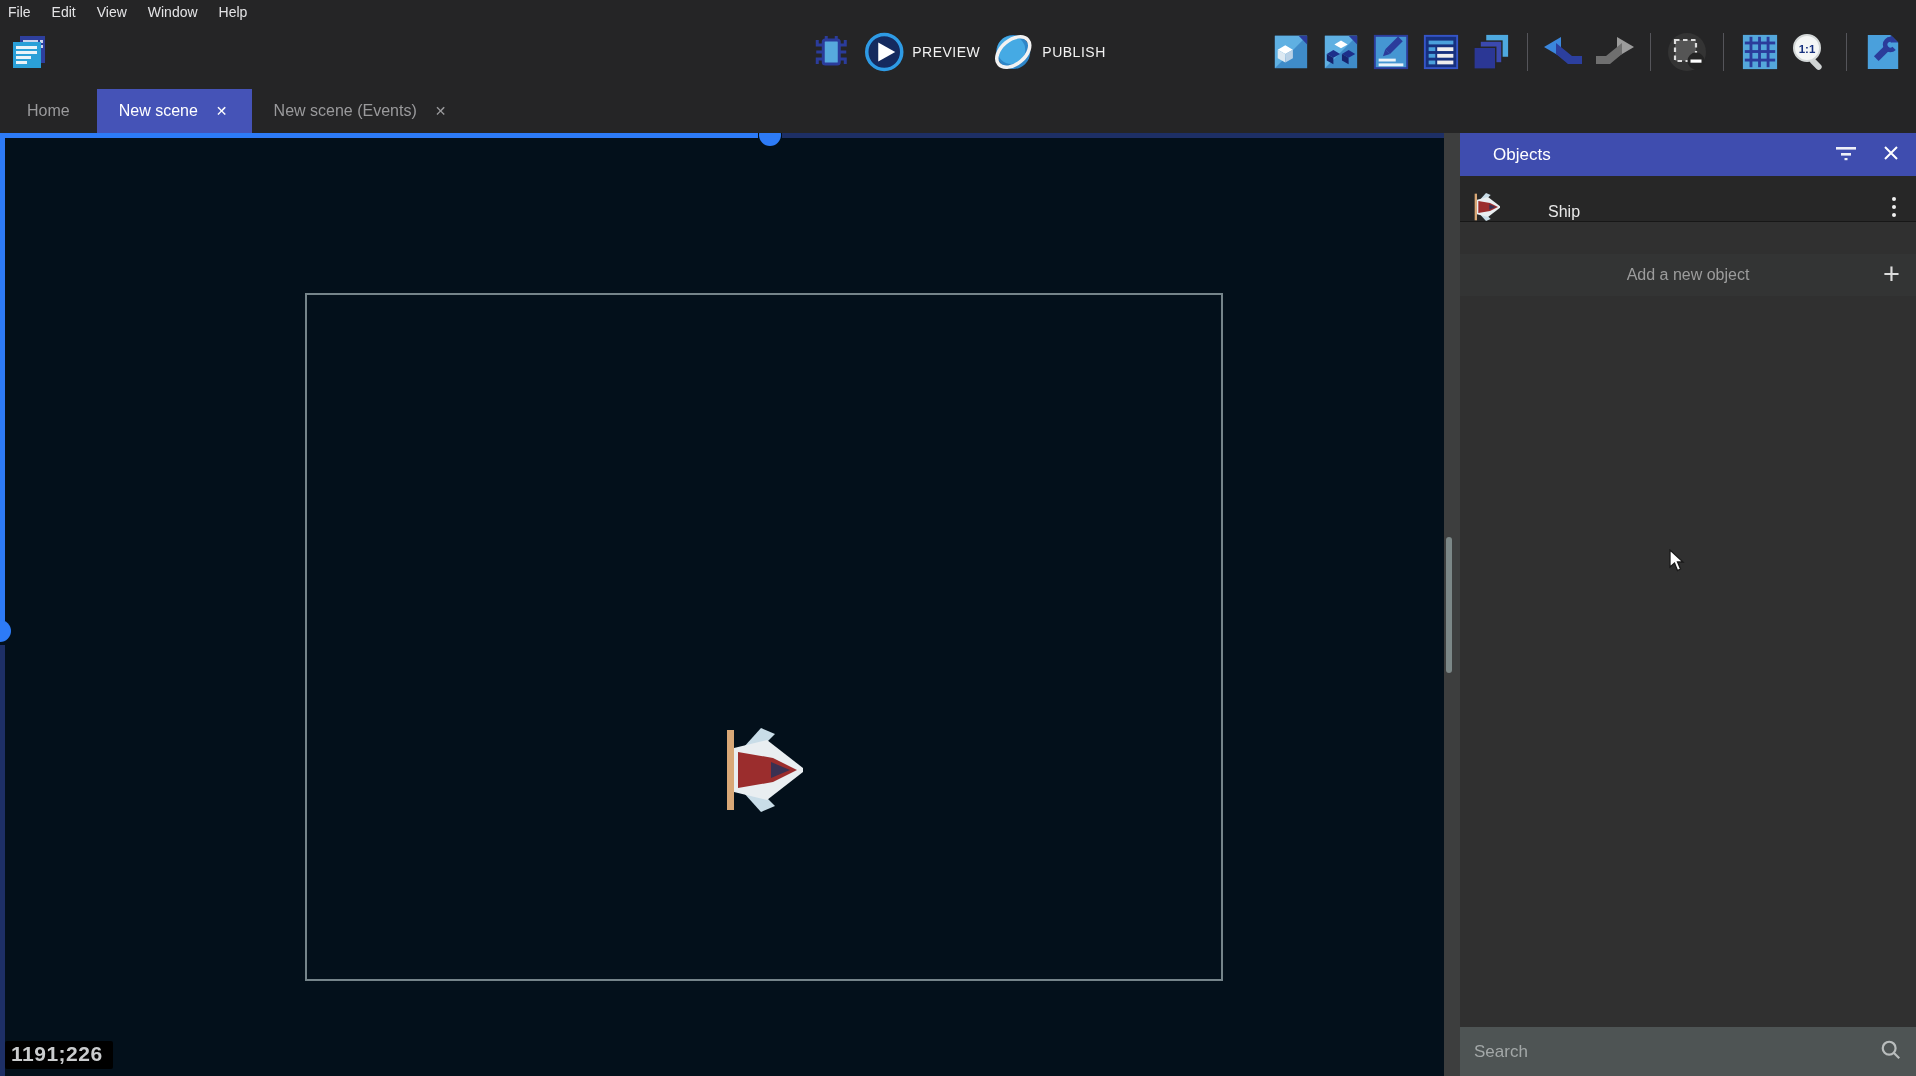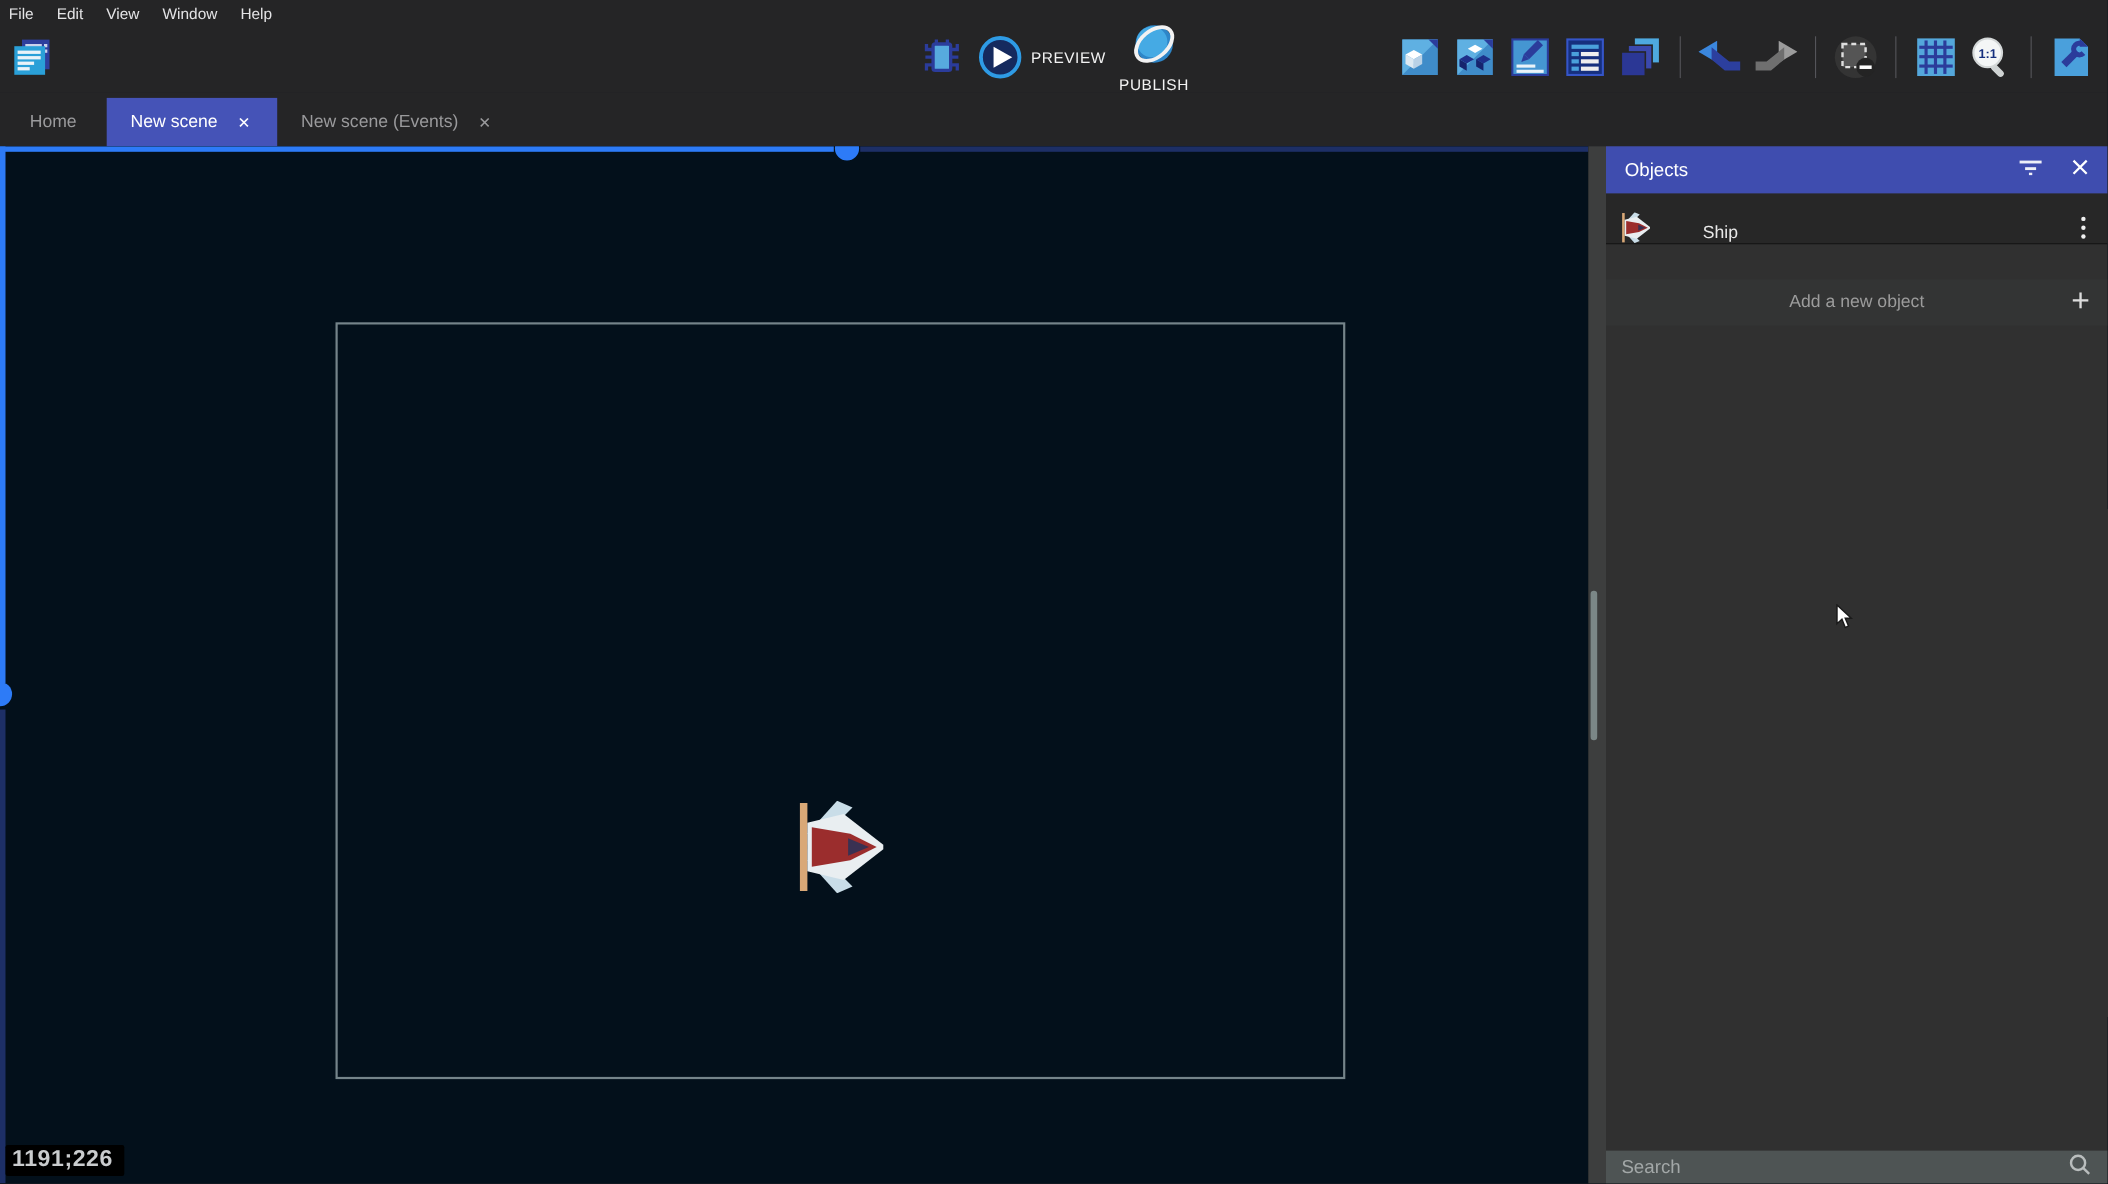--- a/index.html
+++ b/index.html
@@ -84,39 +84,39 @@
     position:absolute; left:2px; top:404px; width:6px; height:136px;
     background:#7b8787; border-radius:3px;
   }
 
   
   .objects-panel { flex:1; height:100%; background:#303030; display:flex; flex-direction:column; }
   .objects-header {
     height:43px; flex:none; background:#3f4daf; display:flex; align-items:center;
     padding:0 17px; gap:26px;
   }
-  .objects-title { flex:1; color:#ffffff; font-size:17px; }
+  .objects-title { flex:1; color:#ffffff; font-size:17px;margin-left:16px; }
   .object-row {
     height:46px; flex:none; background:#272727; border-bottom:1px solid #171717;
     display:flex; align-items:flex-end; padding:0 14px;
   }
   .object-thumb { width:28px; height:28px; flex:none; }
   .object-name { margin-left:46px; font-size:16px; color:#e8e8e8; flex:1; }
   .kebab { display:flex; flex-direction:column; gap:4px; padding:4px 6px; }
   .kebab span { width:4px; height:4px; border-radius:50%; background:#f0f0f0; }
   .add-object-row {
     height:42px; flex:none; display:flex; align-items:center; justify-content:center;
     position:relative; background:#333434; color:#9c9c9c; font-size:16px; cursor:pointer;margin-top:32px;
   }
   .add-glyph {
     position:absolute; right:16px; top:4px; font-size:29px; font-weight:300; color:#dcdcdc;
   }
   .panel-spacer { flex:1; }
   .search-bar {
-    height:30px; flex:none; background:#4e5454; display:flex; align-items:center;
+    height:49px; flex:none; background:#4e5454; display:flex; align-items:center;
     padding:0 14px; gap:28px;
   }
   .search-input {
     flex:1; background:transparent; border:none; outline:none;
     font-family:"Liberation Sans", sans-serif; font-size:17px; color:#e8ecec;
   }
   .search-input::placeholder { color:#a3a8a8; }
 
   .mouse-cursor { position:absolute; left:1668px; top:549px; z-index:50; pointer-events:none; }
 </style>
@@ -170,21 +170,21 @@
     </div>
     <div class="tb-btn tb-label-btn" style="width:auto;">
       <span>
         <svg width="40" height="40" viewBox="0 0 40 40">
           <circle cx="20" cy="20" r="17.5" fill="#152a5e" stroke="#2e9be5" stroke-width="3.5"></circle>
           <polygon points="14,10.5 31,20 14,29.5" fill="#ffffff"></polygon>
         </svg>
       </span>
       <span class="tb-label">PREVIEW</span>
     </div>
-    <div class="tb-btn tb-label-btn" style="width:auto;flex-direction:column;">
+    <div class="tb-btn tb-label-btn" style="width:auto;">
       <span>
         <svg width="42" height="42" viewBox="0 0 42 42">
           <circle cx="21" cy="21" r="17" fill="#2e86c8"></circle>
           <circle cx="19" cy="19" r="14" fill="#45aae4"></circle>
           <ellipse cx="21" cy="21" rx="19" ry="12" fill="none" stroke="#f2f2f2" stroke-width="3.5" transform="rotate(-40 21 21)"></ellipse>
         </svg>
       </span>
       <span class="tb-label">PUBLISH</span>
     </div>
   </div>

